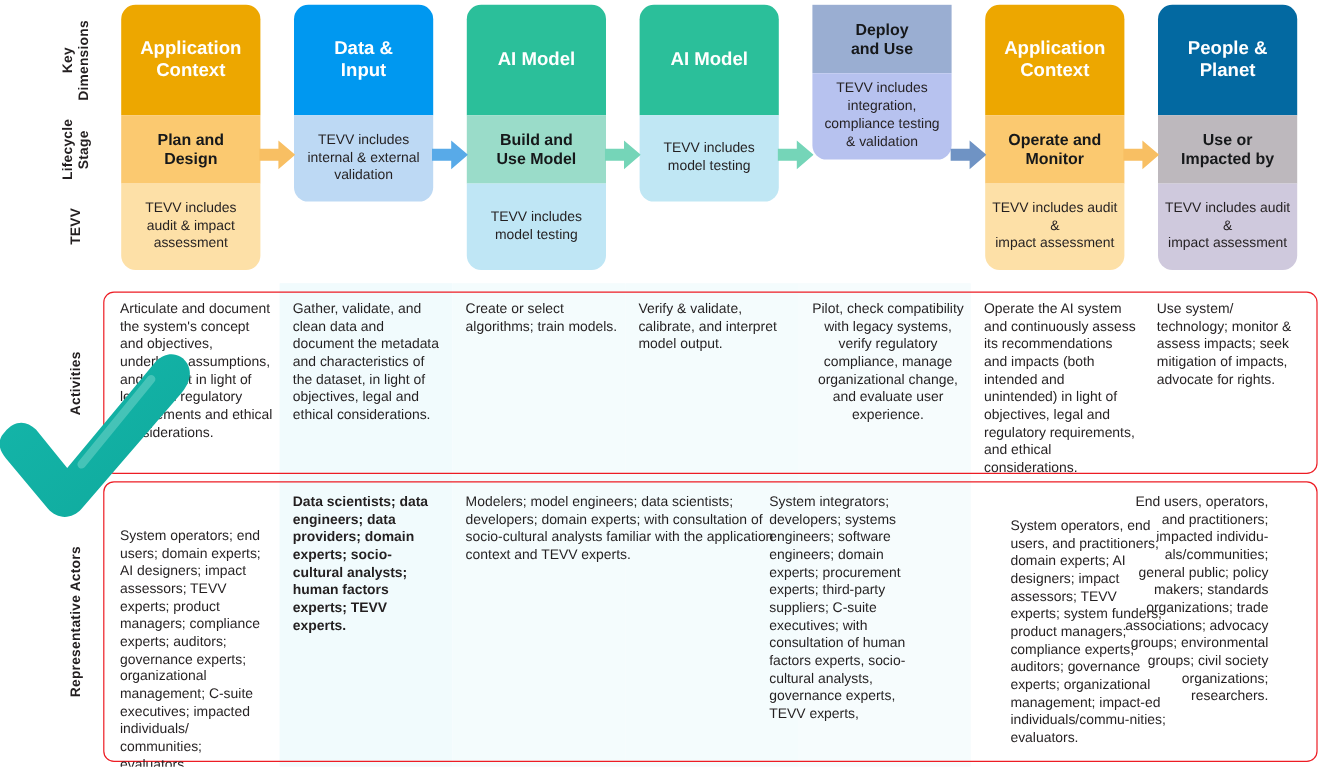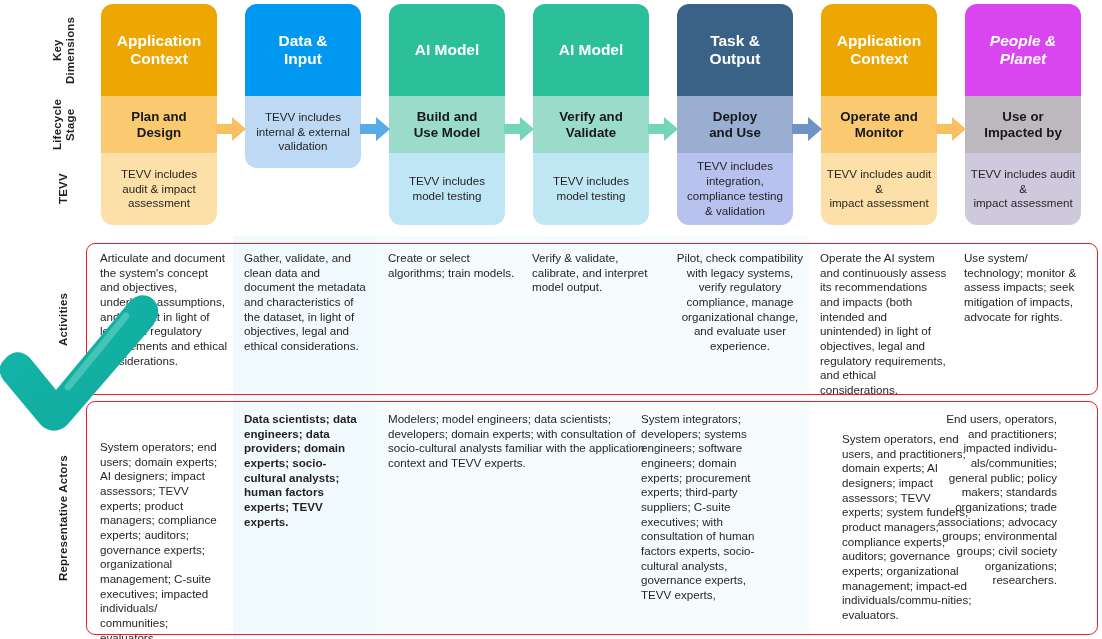--- a/index.html
+++ b/index.html
@@ -116,46 +116,42 @@
       </div>
       <div class="col-top" style="left: 389px;">
         <div class="dim-box" style="background: rgb(43, 191, 154);">AI Model</div>
         <div class="life-box" style="background: rgb(154, 220, 201);">Build and
 Use Model</div>
         <div class="tevv-box" style="background: rgb(191, 230, 245);">TEVV includes
 model testing</div>
       </div>
       <div class="col-top" style="left: 533px;">
         <div class="dim-box" style="background: rgb(43, 191, 154);">AI Model</div>
-        <div class="life-box" style="background: rgb(154, 220, 201);">Verify and
-Validate</div>
         <div class="tevv-box" style="background: rgb(192, 231, 244);">TEVV includes
 model testing</div>
       </div>
       <div class="col-top" style="left: 677px;">
-        <div class="dim-box" style="background: rgb(58, 97, 134);">Task &amp;
-Output</div>
         <div class="life-box" style="background: rgb(154, 174, 210);">Deploy
 and Use</div>
         <div class="tevv-box" style="background: rgb(183, 194, 239);">TEVV includes
 integration,
 compliance testing
 &amp; validation</div>
       </div>
       <div class="col-top" style="left: 821px;">
         <div class="dim-box" style="background: rgb(237, 167, 0);">Application
 Context</div>
         <div class="life-box" style="background: rgb(251, 201, 112);">Operate and
 Monitor</div>
         <div class="tevv-box" style="background: rgb(253, 224, 167);">TEVV includes audit
 &amp;
 impact assessment</div>
       </div>
       <div class="col-top" style="left: 965px;">
-        <div class="dim-box" style="background: #d946ef; font-style: italic;">People &amp;
+        <div class="dim-box" style="background: #0369a1;">People &amp;
 Planet</div>
         <div class="life-box" style="background: rgb(189, 184, 189);">Use or
 Impacted by</div>
         <div class="tevv-box" style="background: rgb(207, 201, 221);">TEVV includes audit
 &amp;
 impact assessment</div>
       </div>
     </div>
 
   <div id="arrows">

